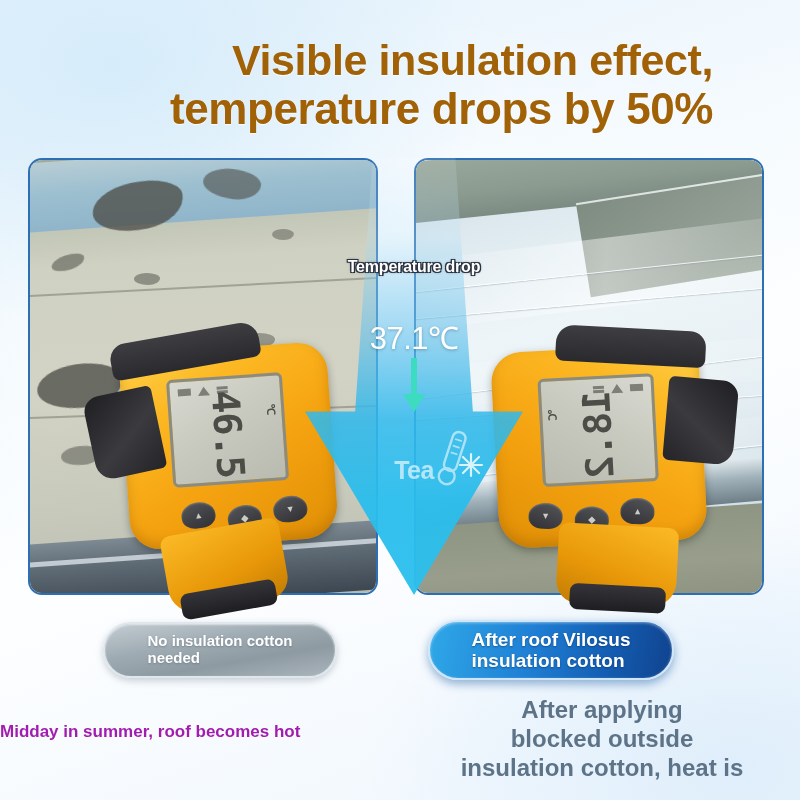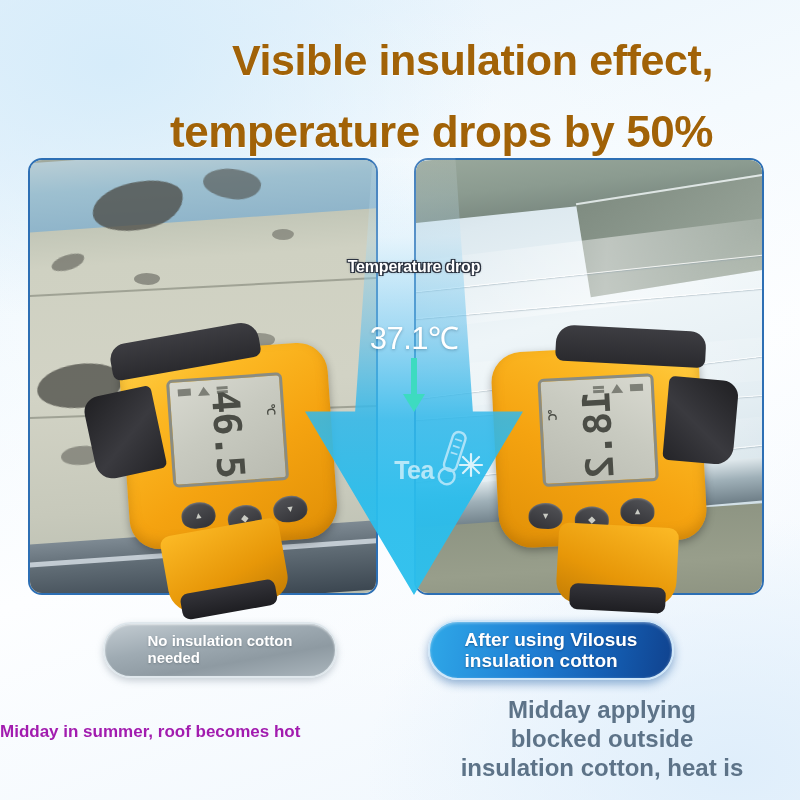--- a/index.html
+++ b/index.html
@@ -28,21 +28,21 @@
     width: 713px;
     text-align: right;
     line-height: 1.12;
     color: #a16207;
     font-weight: bold;
     font-size: 43px;
     letter-spacing: -0.4px;
     text-shadow: 0 1px 1px rgba(255,255,255,0.85);
   }
   .title-line { display: block; white-space: nowrap; }
-  .title-line.l2 { font-size: 44px; margin-top: 23px; }
+  .title-line.l2 { font-size: 44px; }
 
   
   .photo {
     position: absolute;
     top: 158px;
     width: 350px;
     height: 437px;
     border: 2px solid #2d6fb4;
     border-radius: 14px;
     overflow: hidden;
@@ -511,24 +511,24 @@
 
 <div class="pill pill-grey">
   <div>
     <div>No insulation cotton</div>
     <div>needed</div>
   </div>
 </div>
 
 <div class="pill pill-blue">
   <div>
-    <div>After using Vilosus</div>
+    <div>After roof Vilosus</div>
     <div>insulation cotton</div>
   </div>
 </div>
 
 <div class="cap-left">Midday in summer, roof becomes hot</div>
 
 <div class="cap-right">
-  <span>Midday applying</span>
+  <span>After applying</span>
   <span>blocked outside</span>
   <span>insulation cotton, heat is</span>
 </div>
 
 </body></html>

